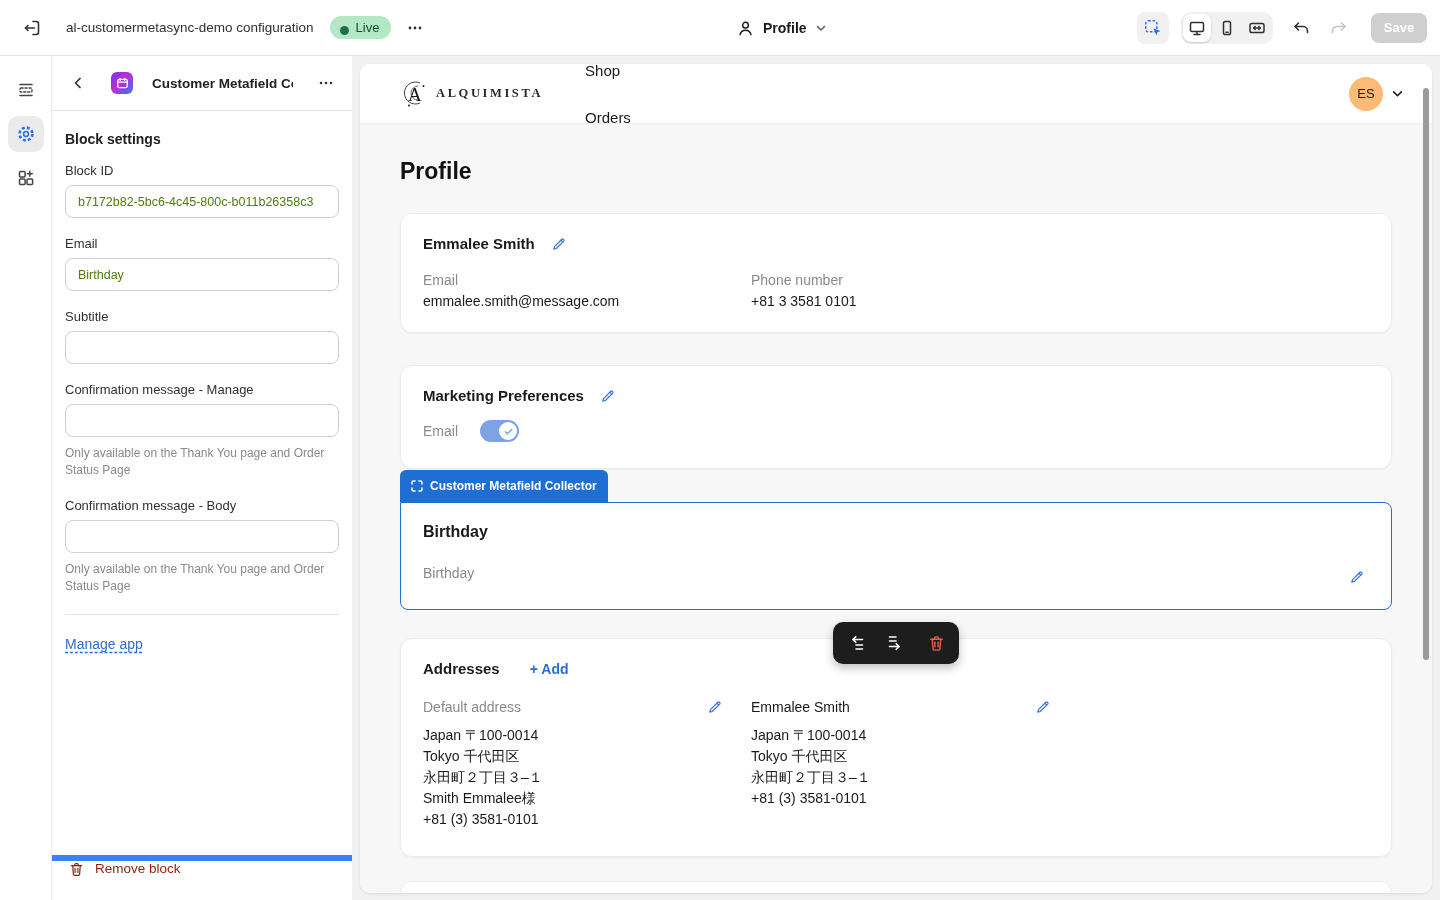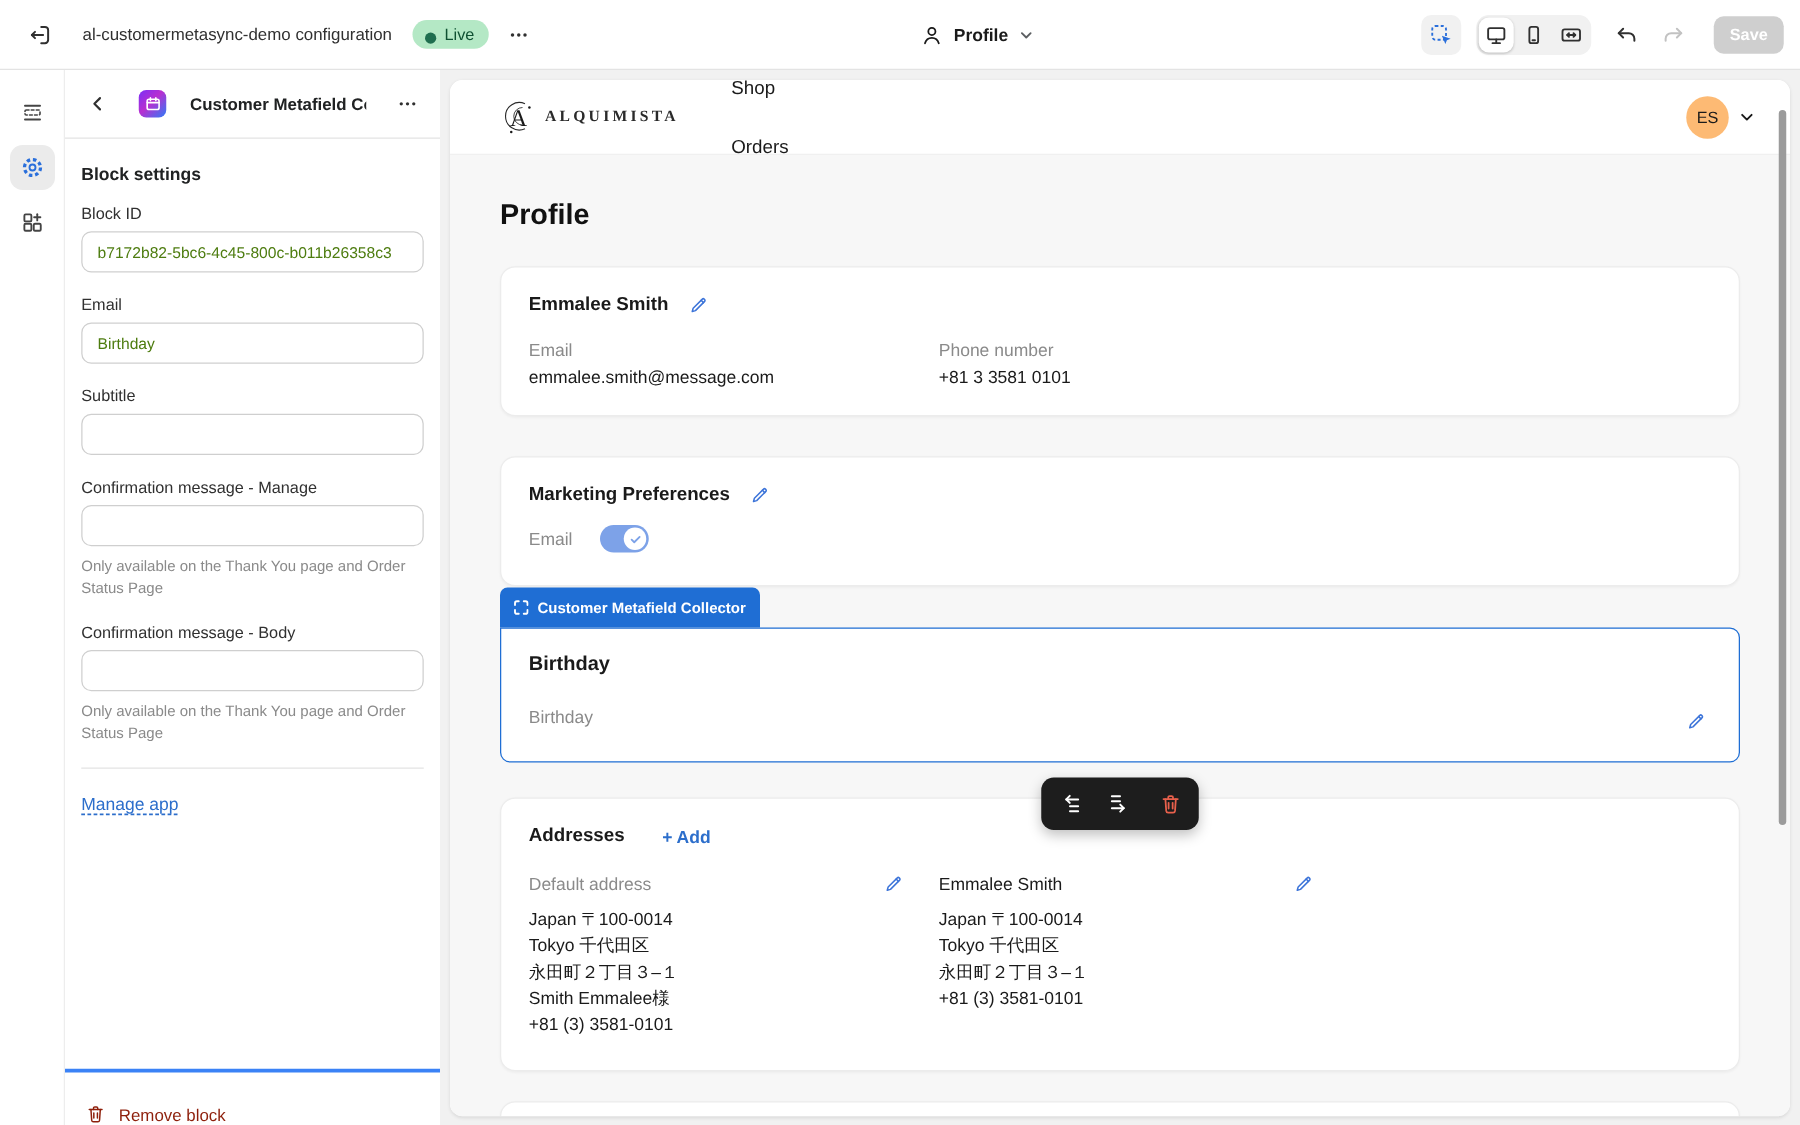--- a/index.html
+++ b/index.html
@@ -40,21 +40,21 @@
   .app-logo { width:22px; height:22px; border-radius:6px; background:linear-gradient(135deg,#7b2ff7 0%,#b82fd0 45%,#2f7bf7 100%); display:flex; align-items:center; justify-content:center; flex:0 0 22px; }
   .panel-title { font-size:13.5px; font-weight:700; color:#202223; white-space:nowrap; overflow:hidden; flex:1; }
   .panel-body { flex:1; padding:20px 13px 0 13px; overflow:hidden; }
   .section-title { font-size:14px; font-weight:700; color:#202223; margin-bottom:16px; }
   .field { margin-bottom:18px; }
   .field-label { display:block; font-size:13px; color:#303030; margin-bottom:7px; }
   .text-input { width:100%; height:33px; border:1px solid #cfcfcf; border-radius:8px; padding:0 12px; font-size:12.5px; color:#4d7c0f; font-family:"Liberation Sans", sans-serif; background:#fff; outline:none; }
   .help-text { font-size:12px; line-height:1.45; color:#8a8a8a; margin-top:8px; }
   .panel-divider { border:none; border-top:1px solid #e3e3e3; margin:18px 0 20px 0; }
   .manage-link { font-size:14px; color:#2c6ecb; text-decoration:underline dashed; text-underline-offset:3px; cursor:pointer; }
-  .panel-footer { flex:0 0 45px; border-top:3px solid #3b82f6; display:flex; align-items:flex-end; padding:0 16px; gap:10px; cursor:pointer; }
+  .panel-footer { flex:0 0 45px; border-top:6px solid #3b82f6; display:flex; align-items:flex-start; padding:0 16px; gap:10px; cursor:pointer; }
   .remove-label { font-size:13.5px; color:#8e1f0b; }
 
   
   .preview { position:absolute; left:360px; top:8px; width:1072px; bottom:7px; background:#fff; border-radius:10px; box-shadow:0 1px 3px rgba(0,0,0,.1); overflow:hidden; }
   .store-header { height:60px; background:#fff; border-bottom:1px solid #f0f0f0; display:flex; align-items:center; padding:0 28px 0 40px; }
   .logo { display:flex; align-items:center; gap:6px; cursor:pointer; }
   .logo-text { font-family:"Liberation Serif", serif; font-size:12.5px; letter-spacing:2.6px; color:#2a2a2a; font-weight:600; }
   .store-nav { display:flex; gap:30px; margin-left:42px;flex-direction:column; }
   .store-nav a { font-size:15px; color:#1a1a1a; text-decoration:none; cursor:pointer; }
   .locale { margin-left:auto; display:flex; align-items:center; gap:8px; cursor:pointer; }

